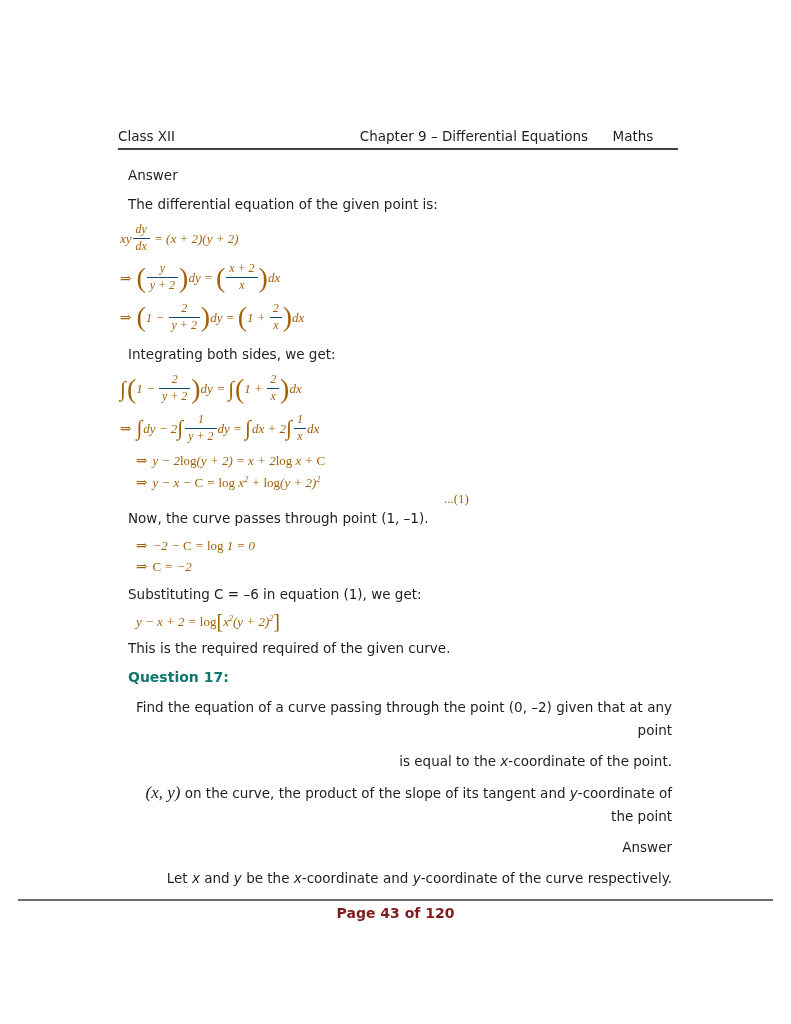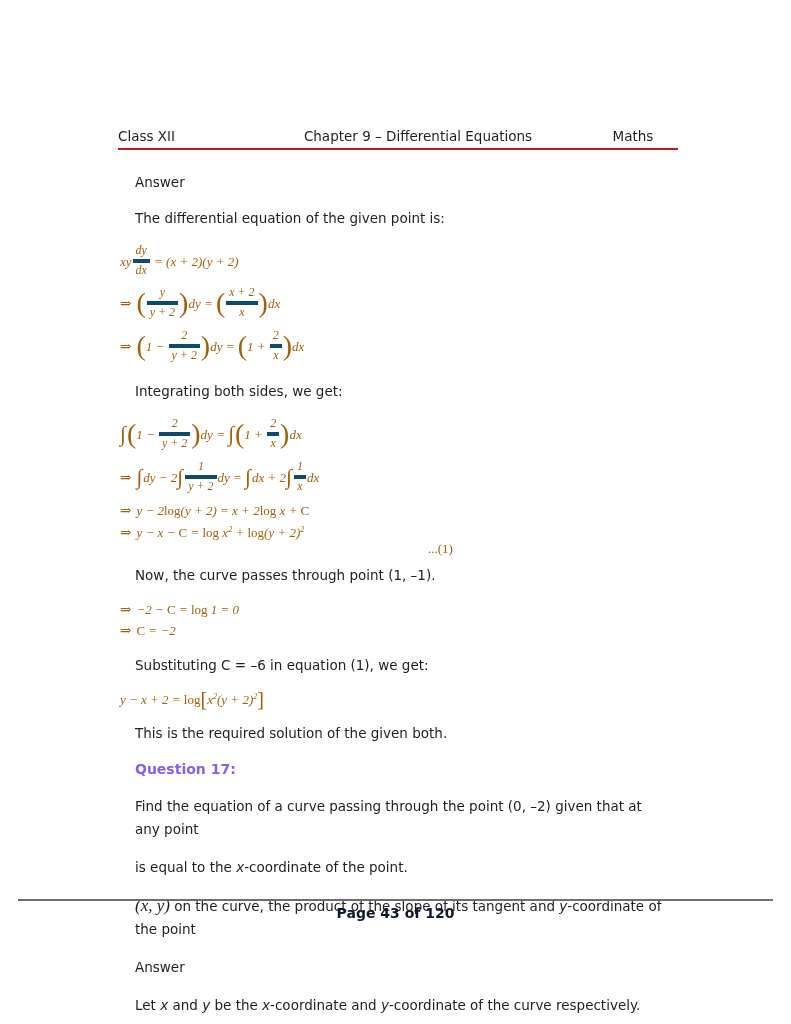--- a/index.html
+++ b/index.html
@@ -5,48 +5,48 @@
   html, body { margin:0; padding:0; background:#ffffff; }
   .page {
     position:relative; width:791px; height:1024px; background:#ffffff;
     font-family:"DejaVu Sans","Liberation Sans",sans-serif;
     color:#1f1f1f; overflow:hidden;
   }
   
   .header {
     position:absolute; left:118px; top:128px; width:560px;
     display:flex; align-items:baseline;
-    border-bottom:2px solid #b91c1c; padding-bottom:4px;
+    border-bottom:2px solid #404040; padding-bottom:4px;
     font-size:13.5px;
   }
   .header .hl { width:130px; text-align:left; }
-  .header .hc { flex:1; text-align:center; }
+  .header .hc { flex:1; text-align:right; }
   .header .hr { width:90px; text-align:center; }
   
   .content {
     position:absolute; left:120px; top:157px; width:560px;
     font-size:13.5px; line-height:21px;
   }
-  .content p { margin:15px; }
+  .content p { margin:8px; }
   .mt4 { margin-top:4px; } .mt6 { margin-top:6px; } .mt8 { margin-top:8px; }
   .mt26 { margin-top:26px; }
   
   .math {
     font-family:"Liberation Serif","DejaVu Serif",serif;
     font-style:italic; font-size:13px; color:#a16207; line-height:1;
   }
-  .eq { position:relative; margin:4px 0; padding:2px 0; }
+  .eq { position:relative; margin:4px 16px; padding:2px 0; }
   .eq.tall { margin:5px 0; }
   .rm { font-style:normal; }
   .ar { font-style:normal; margin-right:5px; font-size:105%; }
   .fr {
     display:inline-block; vertical-align:middle; text-align:center;
     font-size:92%; line-height:1.15; position:relative; top:-2px; margin:0 1px;
   }
-  .fr .nu { display:block; border-bottom:4px solid #0c4a6e; padding:0 3px 1px; }
+  .fr .nu { display:block; border-bottom:1px solid #0c4a6e; padding:0 3px 1px; }
   .fr .de { display:block; padding:1px 3px 0; }
   .bp {
     font-style:normal; font-weight:300; font-size:215%;
     vertical-align:middle; line-height:0; position:relative; top:-2px;
   }
   .bk {
     font-style:normal; font-size:155%;
     vertical-align:middle; line-height:0; position:relative; top:-2px;
   }
   .int {
@@ -56,30 +56,30 @@
   .eq sup { font-size:62%; line-height:0; }
   .eqtag {
     position:absolute; left:308px; top:50%; transform:translateY(-50%);
     font-style:normal;
   }
   .imath {
     font-family:"Liberation Serif","DejaVu Serif",serif;
     font-style:italic; font-size:17px;
   }
   
-  .qhead { color:#8b5cf6; font-weight:bold; font-size:14px; }
-  .q17p { line-height:23px; }
+  .qhead { color:#0f766e; font-weight:bold; font-size:14px; }
+  .q17p { line-height:23px;text-align:right; }
   
   .footer-rule {
     position:absolute; left:18px; top:899px; width:755px;
     border-top:2px solid #6e6e6e;
   }
   .footer-text {
     position:absolute; left:0; top:905px; width:791px;
-    text-align:center; font-weight:bold; font-size:14px; color:#0f172a;
+    text-align:center; font-weight:bold; font-size:14px; color:#7f1d1d;
   }
 </style>
 </head>
 <body>
 
 <div class="page">
 
   <div class="header">
     <span class="hl">Class XII</span>
     <span class="hc">Chapter 9 – Differential Equations</span>
@@ -107,21 +107,21 @@
 
     <p class="mt4">Now, the curve passes through point (1, –1).</p>
 
     <div class="eq math"><span class="ar">⇒</span>−2 − <span class="rm">C</span> = <span class="rm">log</span> 1 = 0</div>
     <div class="eq math"><span class="ar">⇒</span><span class="rm">C</span> = −2</div>
 
     <p>Substituting C = –6 in equation (1), we get:</p>
 
     <div class="eq math mt4">y − x + 2 = <span class="rm">log</span><span class="bk">[</span>x<sup>2</sup>(y + 2)<sup>2</sup><span class="bk">]</span></div>
 
-    <p class="mt6">This is the required solution of the given both.</p>
+    <p class="mt6">This is the required required of the given curve.</p>
 
     <p class="qhead mt26">Question 17:</p>
 
     <p class="q17p mt8">Find the equation of a curve passing through the point (0, –2) given that at any point</p>
     <p class="q17p">is equal to the <i>x</i>-coordinate of the point.</p>
     <p class="q17p"><span class="imath">(x, y)</span><span> on the curve, the product of the slope of its tangent and <i>y</i>-coordinate of the point</span></p>
     <p class="q17p">Answer</p>
     <p class="q17p">Let <i>x</i> and <i>y</i> be the <i>x</i>-coordinate and <i>y</i>-coordinate of the curve respectively.</p>
 
   </div>

